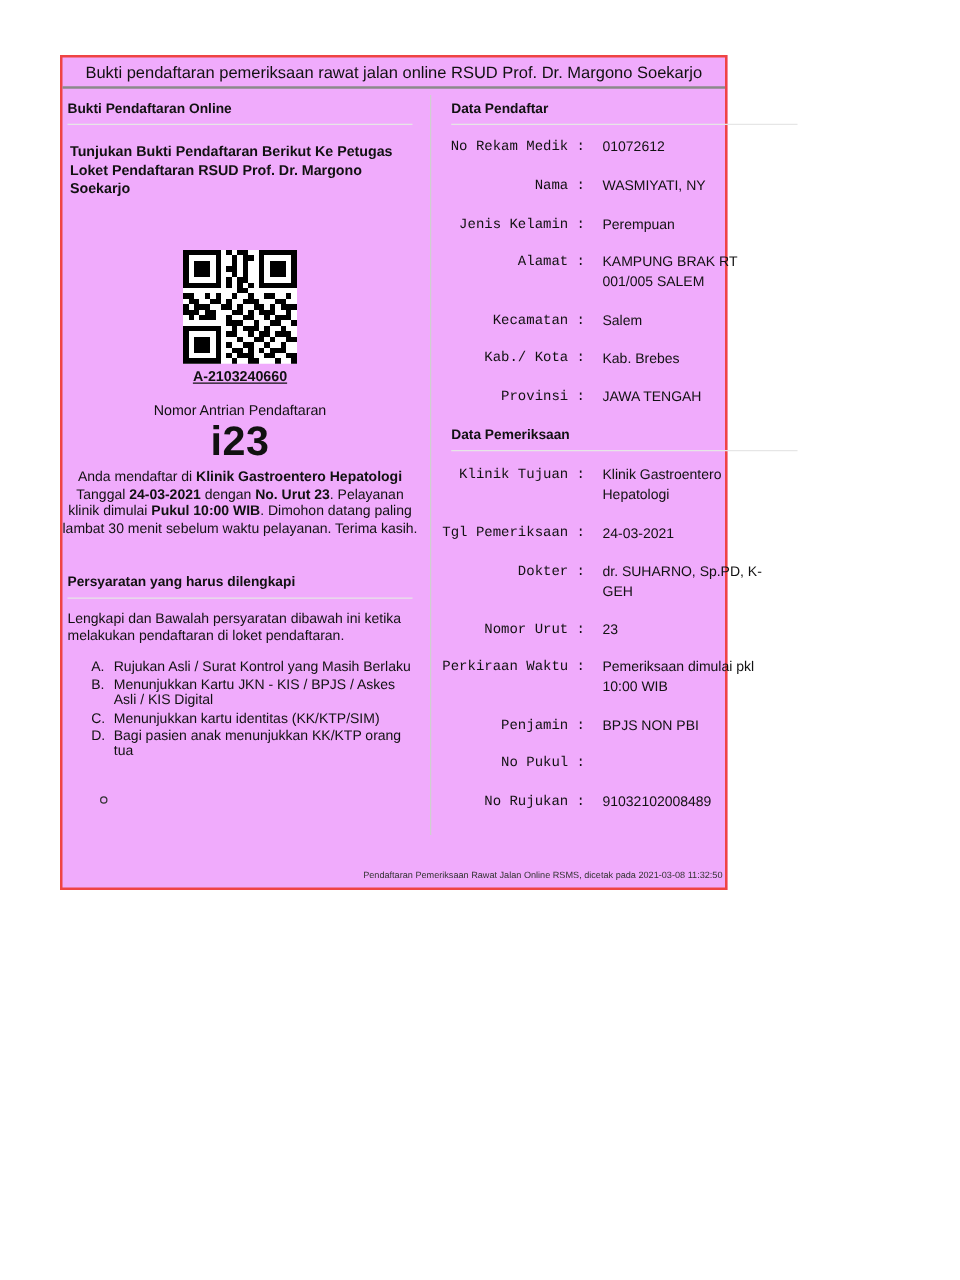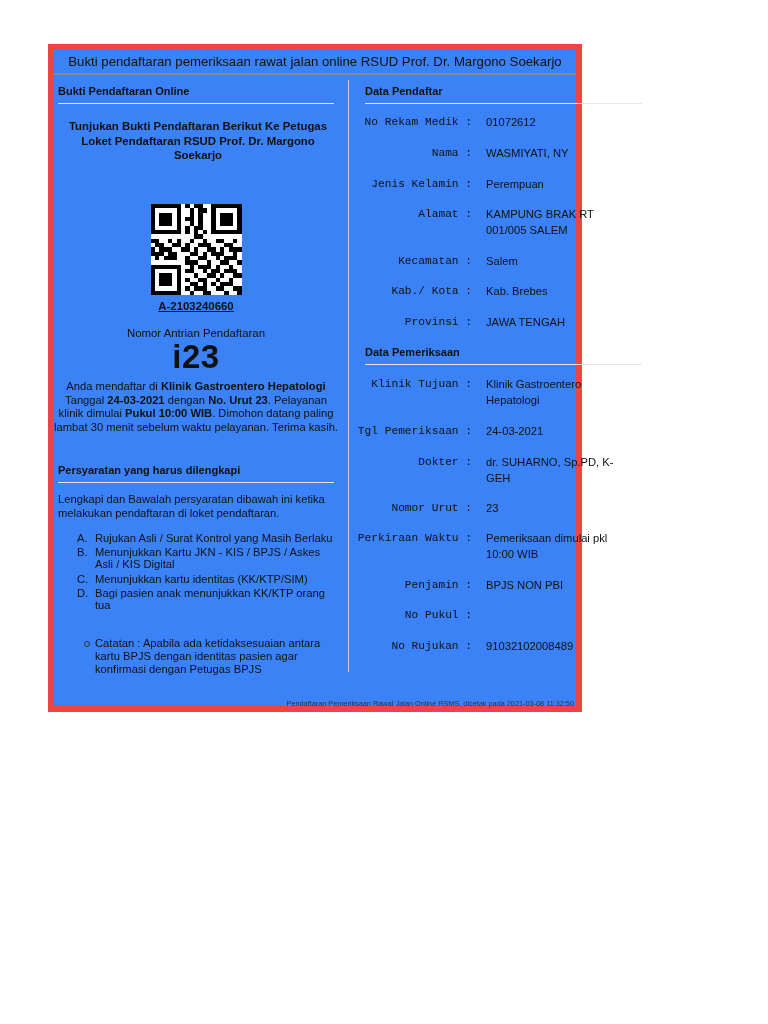--- a/index.html
+++ b/index.html
@@ -3,21 +3,21 @@
 <meta charset="utf-8">
 <style>
   html, body { margin: 0; padding: 0; }
   body {
     width: 768px; height: 1024px; background: #ffffff;
     font-family: "Liberation Sans", sans-serif; color: #111;
     position: relative; overflow: hidden;
   }
   .frame {
     position: absolute; left: 48px; top: 44px; width: 534px; height: 668px;
-    border: 6px solid #ef4444; box-sizing: border-box; background: #3b82f6;
+    border: 2px solid #ef4444; box-sizing: border-box; background: #f0abfc;
   }
   .doc-title {
     position: absolute; left: 0; right: 0; top: 4px; text-align: center;
     font-size: 13.2px; color: #111;
   }
   .title-rule {
     position: absolute; left: 0; right: 0; top: 23px; height: 0;
     border-top: 2px solid #8a8a8a;
   }
   .vdivider {
@@ -26,21 +26,21 @@
   }
   .section-head {
     position: absolute; font-weight: bold; font-size: 11px; color: #111;
   }
   .section-rule {
     position: absolute; height: 0; border-top: 1px solid #e6e6e6;
   }
   .left-col { position: absolute; left: 0; width: 294px; }
   .instruct {
     position: absolute; left: 6px; width: 276px; top: 69px;
-    font-weight: bold; font-size: 11.4px; line-height: 14.5px; text-align: center;
+    font-weight: bold; font-size: 11.4px; line-height: 14.5px; 
   }
   .qr {
     position: absolute; left: 95px; top: 154px; width: 94px; height: 91px;
   }
   .qr-code-id {
     position: absolute; left: 0; width: 284px; top: 250px;
     font-weight: bold; font-size: 11.4px; text-align: center; text-decoration: underline;
   }
   .queue-label {
     position: absolute; left: 0; width: 284px; top: 277px;
@@ -207,21 +207,20 @@
 
     <ul class="req-list">
       <li style="margin-bottom:2px;"><span class="letter">A.</span><span>Rujukan Asli / Surat Kontrol yang Masih Berlaku</span></li>
       <li style="margin-bottom:2px;"><span class="letter">B.</span><span>Menunjukkan Kartu JKN - KIS / BPJS / Askes Asli / KIS Digital</span></li>
       <li style="margin-bottom:2px;"><span class="letter">C.</span><span>Menunjukkan kartu identitas (KK/KTP/SIM)</span></li>
       <li><span class="letter">D.</span><span>Bagi pasien anak menunjukkan KK/KTP orang tua</span></li>
     </ul>
 
     <div class="note">
       <span class="bullet"></span>
-      <span>Catatan : Apabila ada ketidaksesuaian antara kartu BPJS dengan identitas pasien agar konfirmasi dengan Petugas BPJS</span>
     </div>
   </div>
 
   <div class="section-head" style="left:311px; top:35px;">Data Pendaftar</div>
   <div class="section-rule" style="left:311px; width:277px; top:53px;"></div>
 
   <div class="row" style="top:65px;">
       <span class="lbl">No Rekam Medik :</span>
       <span class="val">01072612</span>
     </div>

